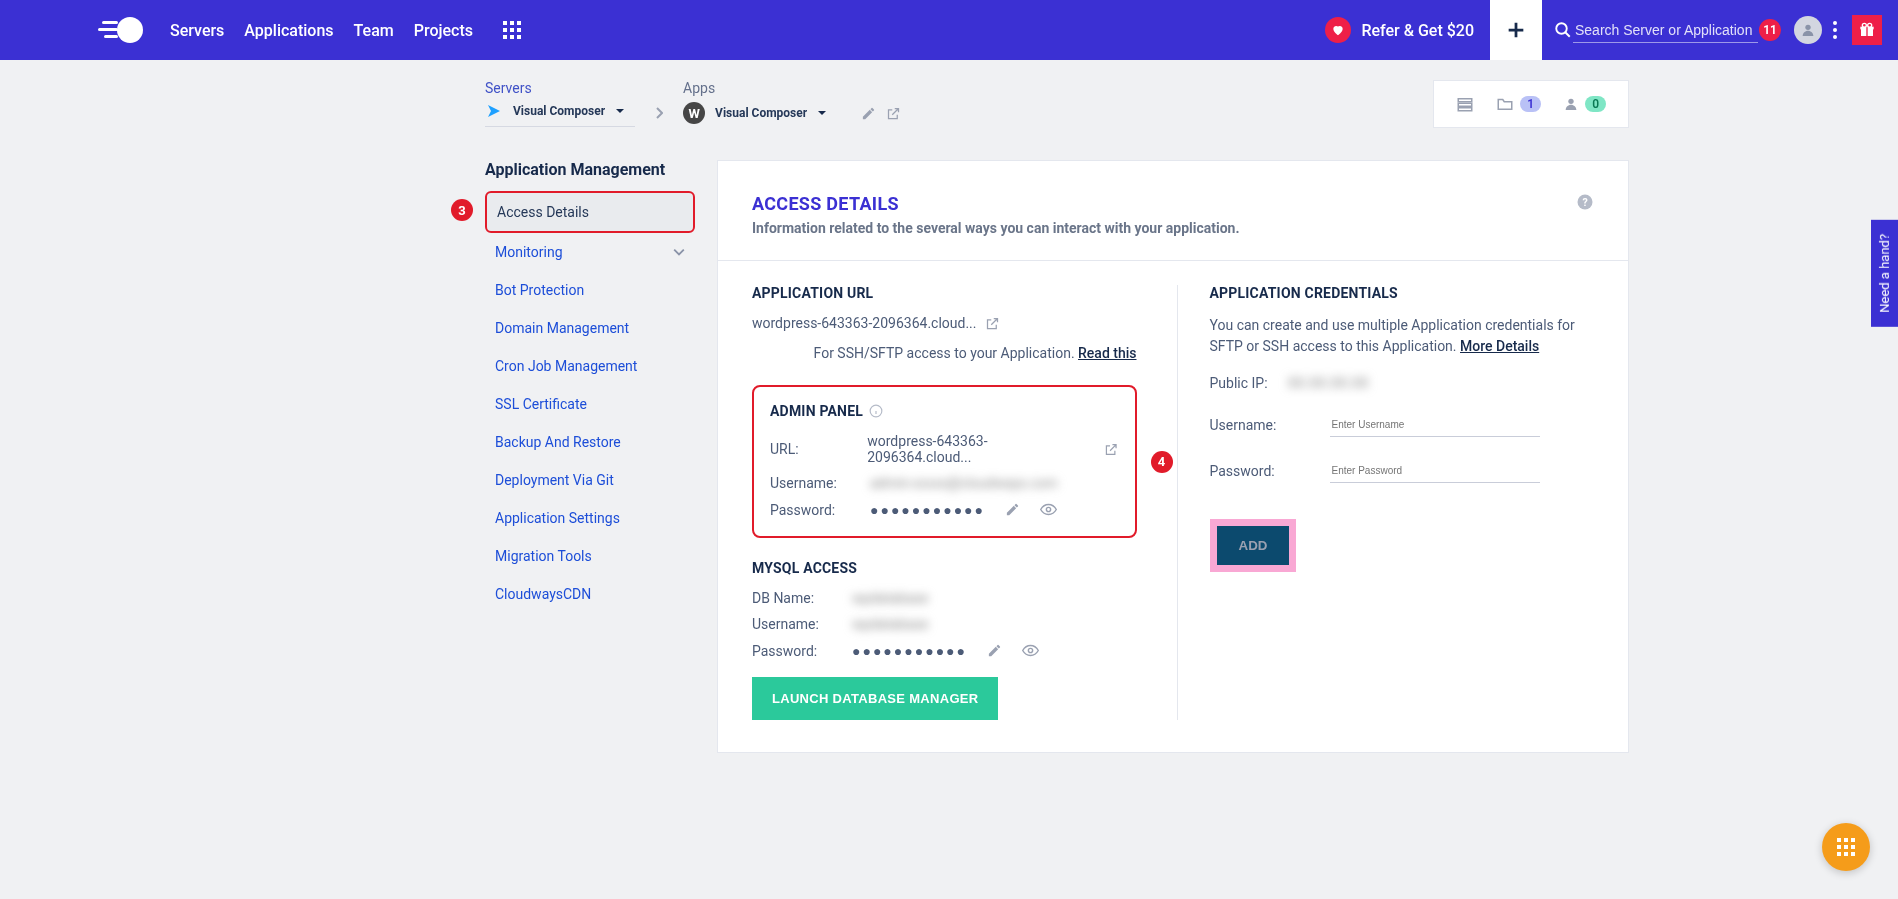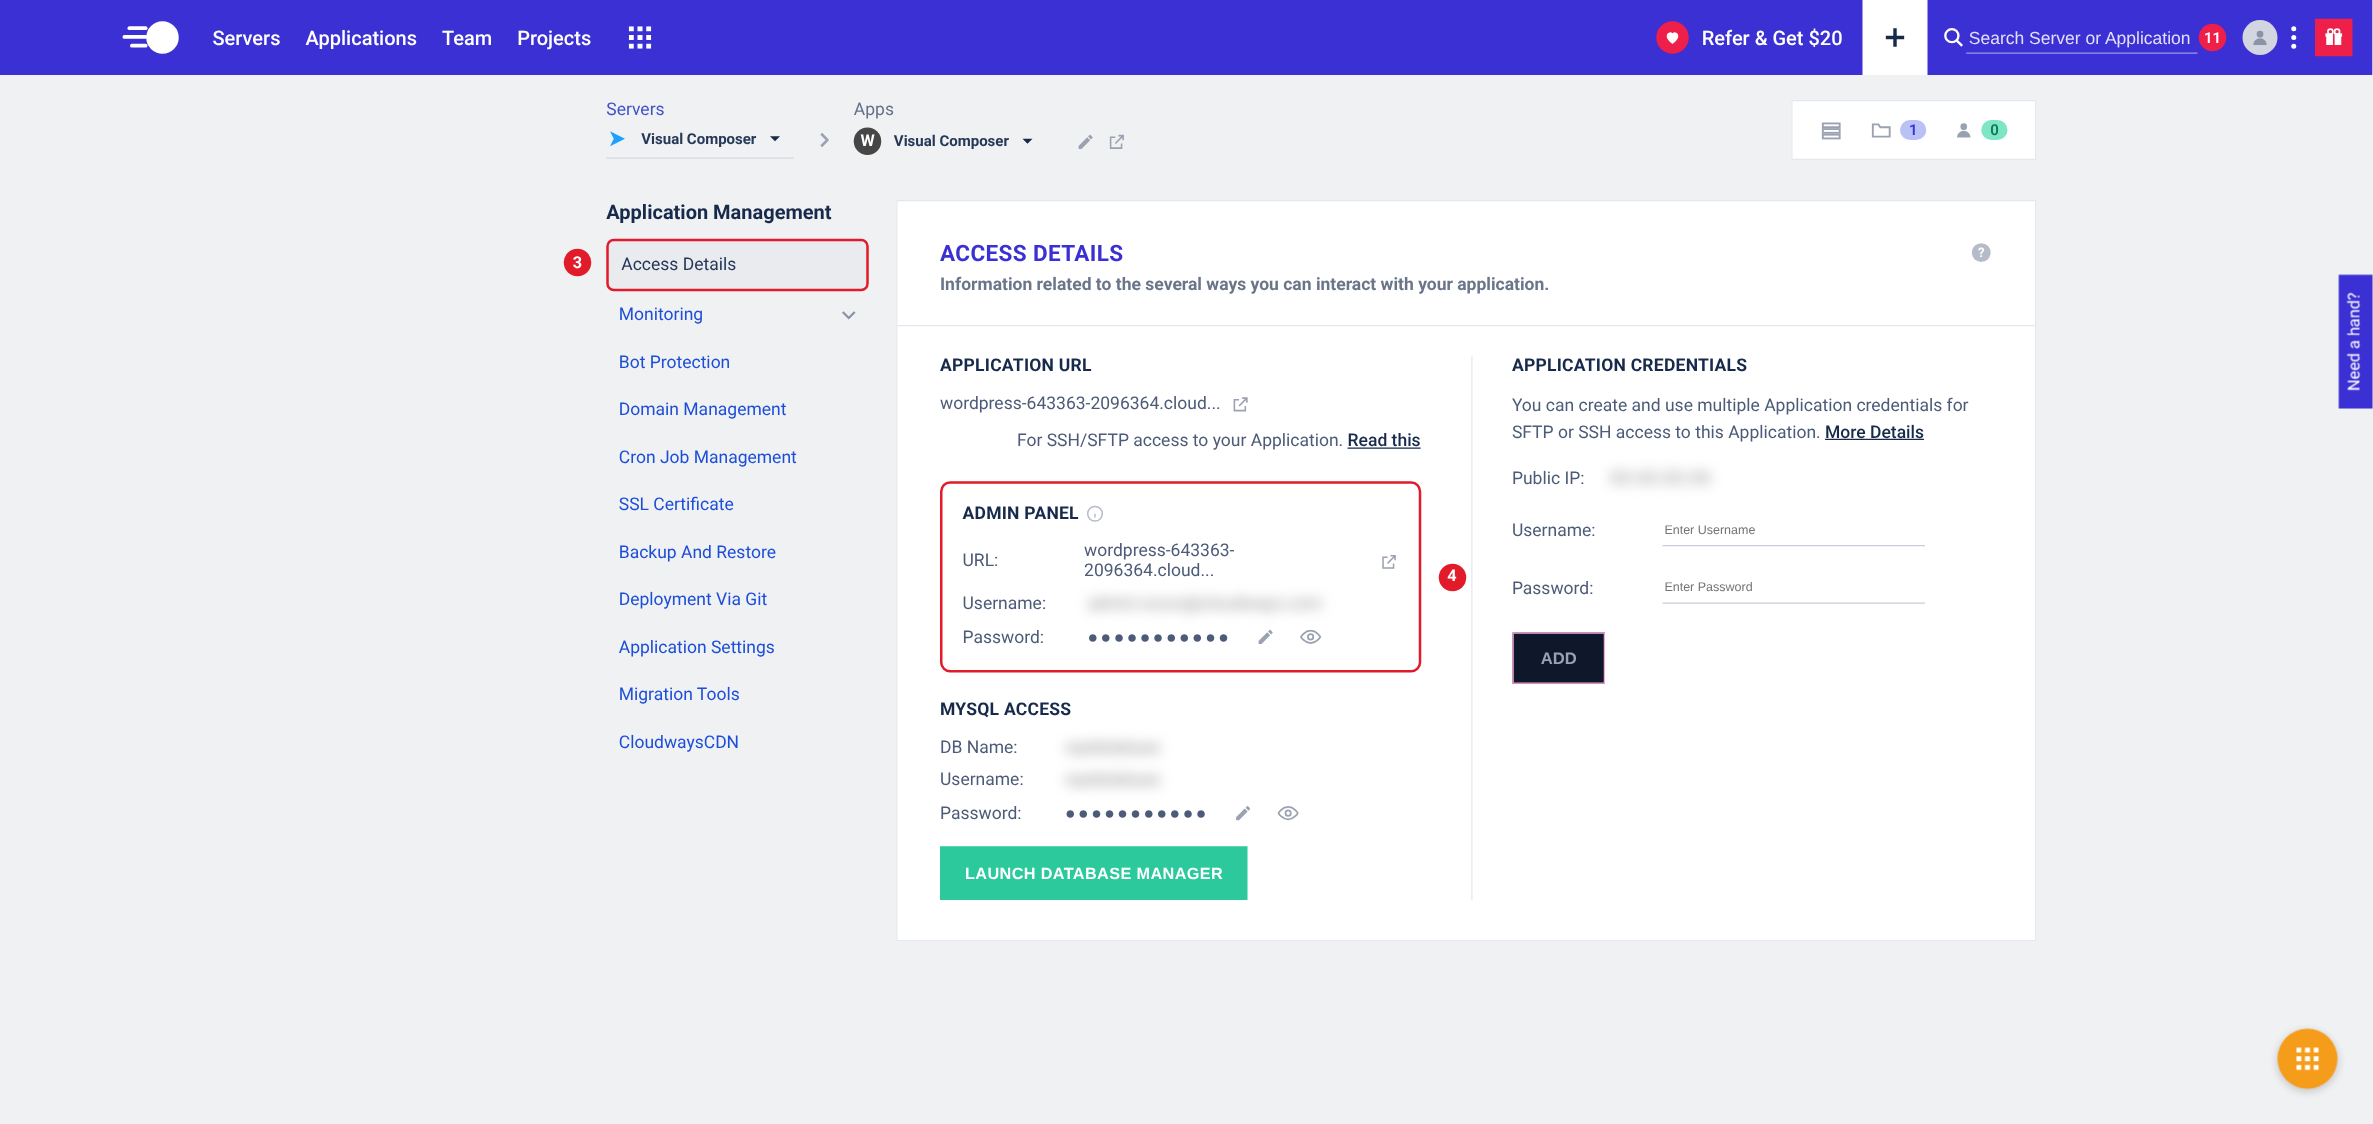--- a/index.html
+++ b/index.html
@@ -72,21 +72,21 @@
 
 .mysql-block { margin-top: 22px; }
 .launch-btn { margin-top: 18px; background: #2bc99b; color:#fff; border:none; padding: 14px 20px; font-weight:700; letter-spacing:.3px; cursor:pointer; font-size:13px; }
 
 .cred-text { color:#4c5b77; line-height:1.5; }
 .cred-text a { color:#172a4b; text-decoration: underline; font-weight:500; }
 .ip-row { margin-top: 18px; display:flex; gap:20px; color:#4c5b77; align-items:center; }
 .field-row { display:flex; align-items:center; gap:40px; margin-top: 22px; }
 .field-row label { color:#4c5b77; width: 80px; }
 .field-row input { border:none; border-bottom:1px solid #c9cdd9; padding:6px 2px; width: 210px; font-size:10px; outline:none; color:#253858; }
-.add-btn { margin-top: 23px; background:#0f172a; border:1px solid #f9a8d4; color:#9aa1b1; padding:12px 22px; font-weight:600; cursor:pointer; }
+.add-btn { margin-top: 36px; background:#0c4a6e; border:7px solid #f9a8d4; color:#9aa1b1; padding:12px 22px; font-weight:600; cursor:pointer; }
 
 
 .fab { position: fixed; right: 28px; bottom: 28px; width: 48px; height: 48px; border-radius: 50%; background: #f59c1a; display:flex; align-items:center; justify-content:center; box-shadow: 0 2px 8px rgba(0,0,0,.2); }
 .help-tab { position: fixed; right: 0; top: 220px; background: #3b30d3; color:#fff; padding: 14px 6px; writing-mode: vertical-rl; transform: rotate(180deg); font-size:13px; cursor:pointer; }
 
 .icon-svg { display:inline-flex; }
 </style>
 </head>
 <body>
 

